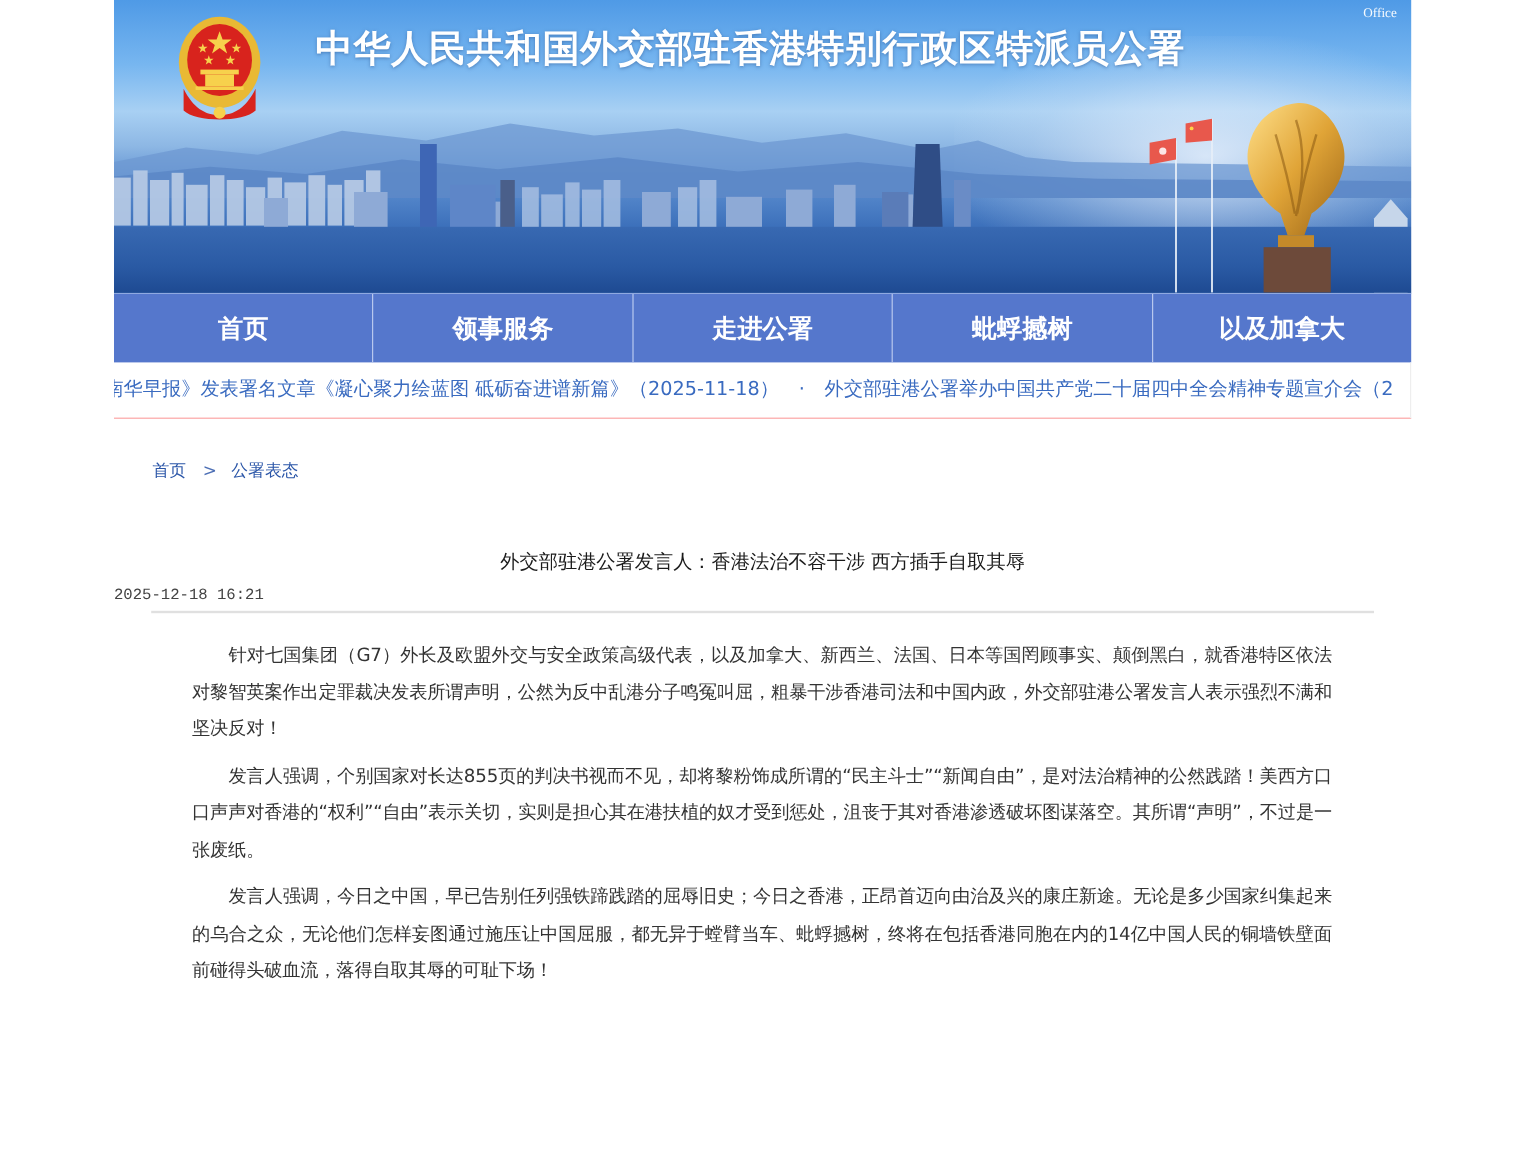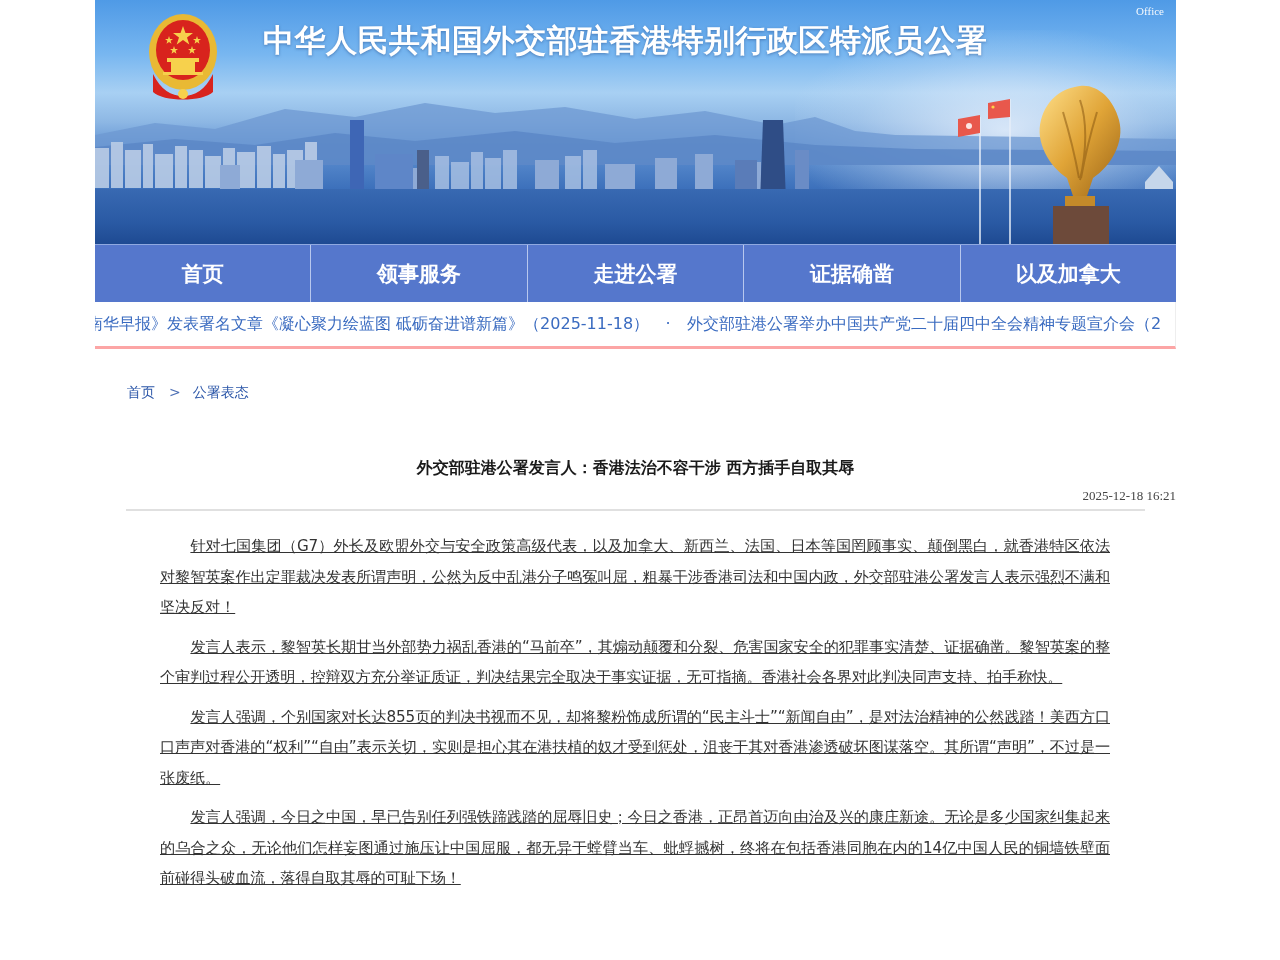--- a/index.html
+++ b/index.html
@@ -56,57 +56,56 @@
       flex: 1; display: flex; align-items: center; justify-content: center;
       color: #ffffff; font-size: 21px; font-weight: bold; cursor: pointer;
       border-right: 1px solid #b8c8ee; text-decoration: none;
       font-family: "DejaVu Sans", sans-serif;
     }
     .nav-item:last-child { border-right: none; }
 
     
     .ticker {
       position: relative; width: 1081px; height: 47px; overflow: hidden;
-      border-bottom: 3px solid #fca5a5; border-right: 1px solid #eeeeee;
+      border-bottom: 1px solid #fca5a5; border-right: 1px solid #eeeeee;
     }
     .ticker-track {
       position: absolute; left: -8px; top: 12px; white-space: nowrap;
       font-size: 16px; color: #3a6bc0; font-family: "DejaVu Sans", sans-serif;
     }
     .ticker-track a { color: #3a6bc0; text-decoration: none; }
     .ticker-sep { display: inline-block; width: 38px; text-align: center; color: #3a6bc0; }
 
     
     .breadcrumb {
       position: absolute; left: 32px; top: 384px; font-size: 14px; color: #2b56a8;
       font-family: "DejaVu Sans", sans-serif;
     }
     .breadcrumb a { color: #2b56a8; text-decoration: none; }
     .breadcrumb .sep { display: inline-block; margin: 0 12px 0 14px; color: #4d6fb5; }
 
     
     .article-title {
       position: absolute; left: 0; width: 1081px; top: 458px; text-align: center;
-      font-size: 16px; font-weight: bold; color: #1a1a1a; font-family: "DejaVu Sans", sans-serif;
+      font-size: 16px; font-weight: normal; color: #1a1a1a; font-family: "DejaVu Sans", sans-serif;
     }
     .article-date {
-      position: absolute; left: 0; width: 1081px; top: 488px; text-align: right;
-      font-size: 13px; color: #444; font-family: Liberation Serif, serif;
+      position: absolute; left: 0; width: 1081px; top: 488px; text-align: left;
+      font-size: 13px; color: #444; font-family: Liberation Mono, monospace;
     }
     .article-divider {
       position: absolute; left: 31px; top: 509px; width: 1019px; height: 2px; background: #e0e0e0;
     }
     .article-body {
       position: absolute; left: 65px; top: 531px; width: 950px;
     }
     .article-body p {
       font-size: 15.2px; line-height: 30.5px; color: #333; text-indent: 2em;
       margin-bottom: 9px; text-align: justify; font-family: "DejaVu Sans", sans-serif;
       letter-spacing: -0.15px;
-      text-decoration: underline;
     }
   </style>
 </head>
 <body>
 
 <div class="page">
 
   <div class="banner">
     <div class="sky-glow"></div>
 
@@ -219,38 +218,37 @@
     </svg>
 
     <div class="title-cn">中华人民共和国外交部驻香港特别行政区特派员公署</div>
     <a class="english-link" href="#">Office</a>
   </div>
 
   <nav class="nav">
     <a class="nav-item" href="#">首页</a>
     <a class="nav-item" href="#">领事服务</a>
     <a class="nav-item" href="#">走进公署</a>
-    <a class="nav-item" href="#">证据确凿</a>
+    <a class="nav-item" href="#">蚍蜉撼树</a>
     <a class="nav-item" href="#">以及加拿大</a>
   </nav>
 
   <div class="ticker">
     <div class="ticker-track">
       <a href="#">南华早报》发表署名文章《凝心聚力绘蓝图 砥砺奋进谱新篇》（2025-11-18）</a><span class="ticker-sep">·</span><a href="#">外交部驻港公署举办中国共产党二十届四中全会精神专题宣介会（2</a>
     </div>
   </div>
 
   <div class="breadcrumb">
     <a href="#">首页</a><span class="sep">&gt;</span><a href="#">公署表态</a>
   </div>
 
   <h1 class="article-title">外交部驻港公署发言人：香港法治不容干涉  西方插手自取其辱</h1>
   <div class="article-date">2025-12-18 16:21</div>
   <div class="article-divider"></div>
 
   <div class="article-body">
     <p>针对七国集团（G7）外长及欧盟外交与安全政策高级代表，以及加拿大、新西兰、法国、日本等国罔顾事实、颠倒黑白，就香港特区依法对黎智英案作出定罪裁决发表所谓声明，公然为反中乱港分子鸣冤叫屈，粗暴干涉香港司法和中国内政，外交部驻港公署发言人表示强烈不满和坚决反对！</p>
-    <p>发言人表示，黎智英长期甘当外部势力祸乱香港的“马前卒”，其煽动颠覆和分裂、危害国家安全的犯罪事实清楚、证据确凿。黎智英案的整个审判过程公开透明，控辩双方充分举证质证，判决结果完全取决于事实证据，无可指摘。香港社会各界对此判决同声支持、拍手称快。</p>
     <p>发言人强调，个别国家对长达855页的判决书视而不见，却将黎粉饰成所谓的“民主斗士”“新闻自由”，是对法治精神的公然践踏！美西方口口声声对香港的“权利”“自由”表示关切，实则是担心其在港扶植的奴才受到惩处，沮丧于其对香港渗透破坏图谋落空。其所谓“声明”，不过是一张废纸。</p>
     <p>发言人强调，今日之中国，早已告别任列强铁蹄践踏的屈辱旧史；今日之香港，正昂首迈向由治及兴的康庄新途。无论是多少国家纠集起来的乌合之众，无论他们怎样妄图通过施压让中国屈服，都无异于螳臂当车、蚍蜉撼树，终将在包括香港同胞在内的14亿中国人民的铜墙铁壁面前碰得头破血流，落得自取其辱的可耻下场！</p>
   </div>
 
 </div>
 
 </body></html>

